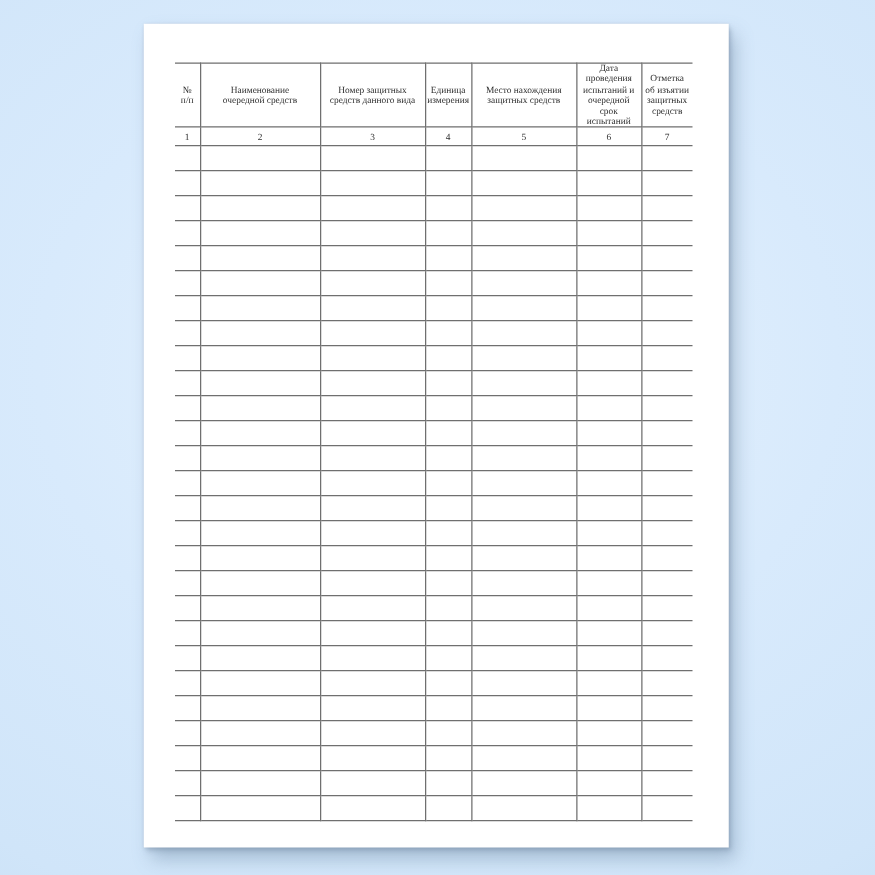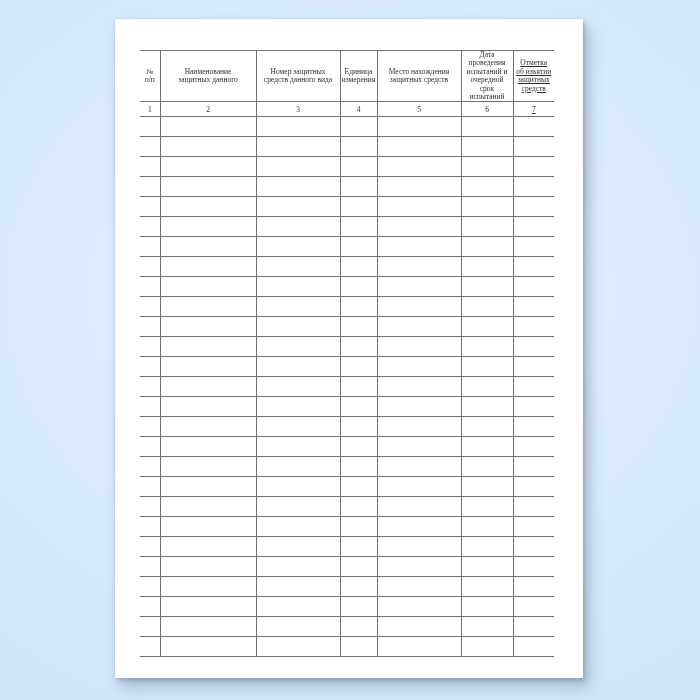--- a/index.html
+++ b/index.html
@@ -39,21 +39,21 @@
     padding: 0 1px;
     margin: 0;
     font-weight: normal;
     color: #2e2e2e;
     text-align: center;
     vertical-align: middle;
     overflow: hidden;
   }
   
   table.log th:first-child, table.log td:first-child { border-left: none; }
-  table.log th:last-child,  table.log td:last-child  { border-right: none; text-decoration: underline; }
+  table.log th:last-child,  table.log td:last-child  { border-right: none; }
 
   tr.header-row { height: 48px; }
   tr.header-row th {
     font-size: 7.5px;
     line-height: 1.12;
     white-space: pre-line;
   }
   tr.index-row { height: 15px; }
   tr.index-row td { font-size: 7.5px; line-height: 1; }
   tr.entry-row { height: 20px; }
@@ -70,21 +70,21 @@
       <col style="width:37px">
         <col style="width:84px">
         <col style="width:52px">
       <col style="width:41px">
     </colgroup>
     <thead>
       <tr class="header-row">
         <th>№
 п/п</th>
         <th>Наименование
-защитных данного</th>
+очередной средств</th>
         <th>Номер защитных
 средств данного вида</th>
         <th>Единица
 измерения</th>
         <th>Место  нахождения
 защитных  средств</th>
         <th>Дата
 проведения
 испытаний и
 очередной

